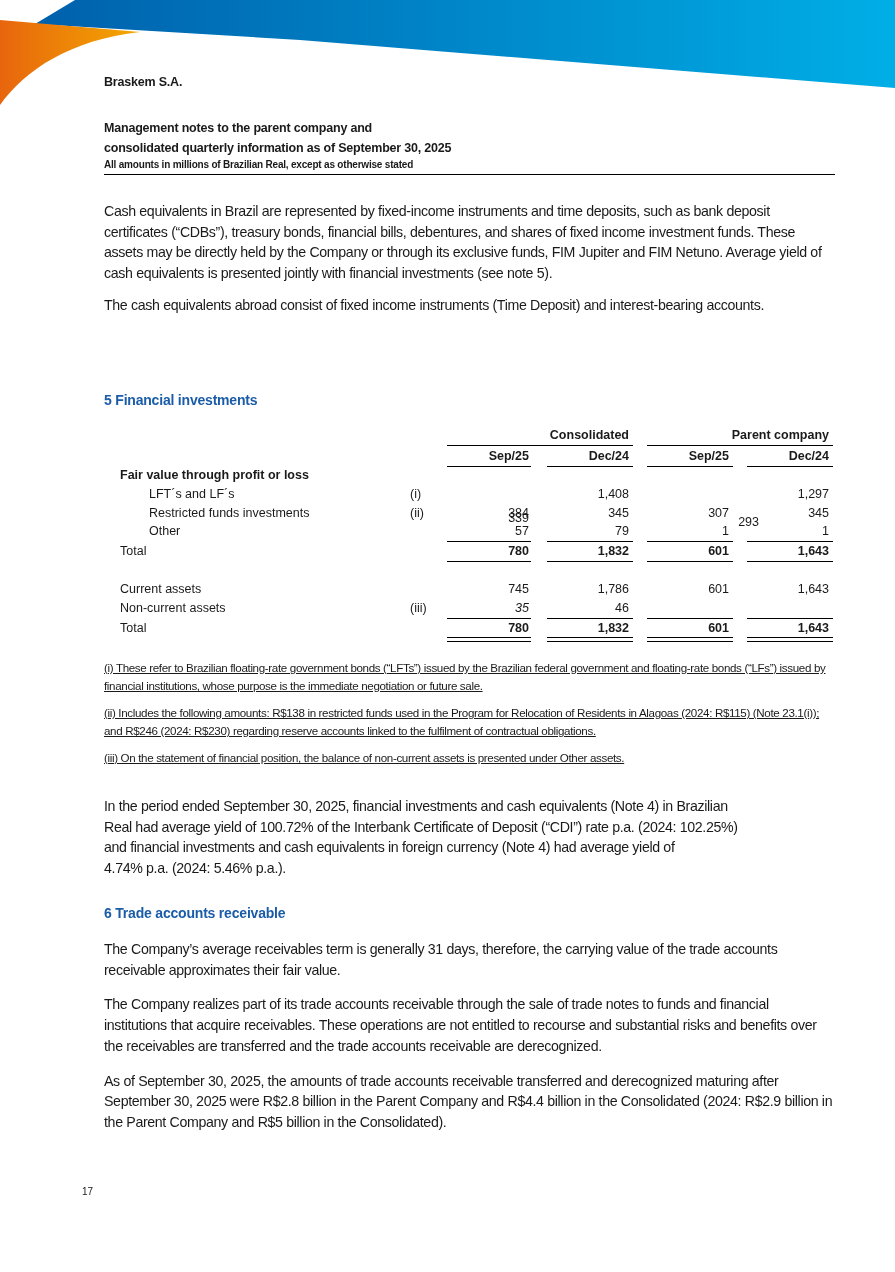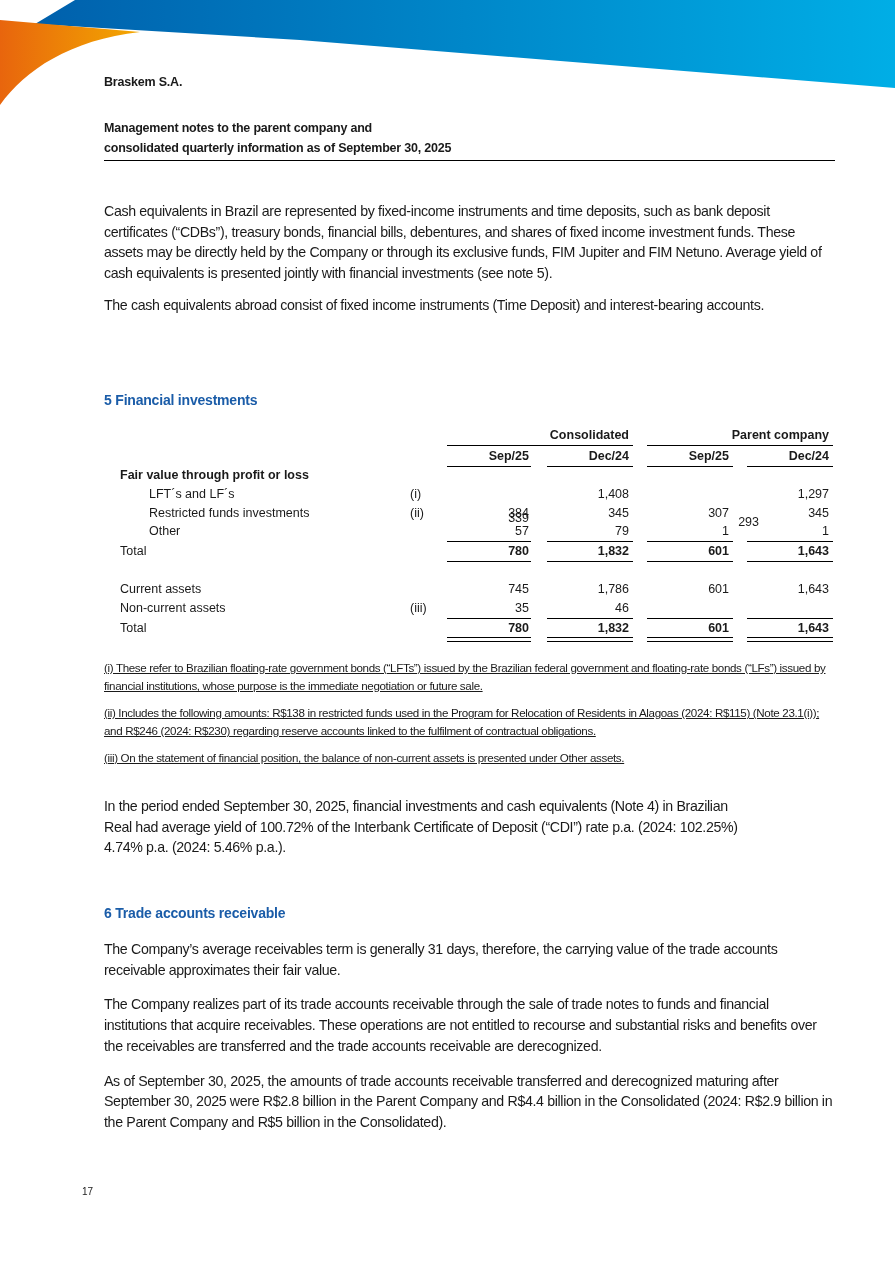--- a/index.html
+++ b/index.html
@@ -42,20 +42,21 @@
   </defs>
   <polygon points="75,0 895,0 895,88 300,40 35,24" fill="url(#gBlue)"></polygon>
   <path d="M0,20 L140,32 C70,40 25,70 0,105 Z" fill="url(#gOrange)"></path>
 </svg>
 
 <div class="company">Braskem S.A.</div>
 
 <div class="mgmt">
   <div class="l1">Management notes to the parent company and</div>
   <div class="l2">consolidated quarterly information as of September 30, 2025</div>
+  <div class="l3">All amounts in millions of Brazilian Real, except as otherwise stated</div>
   <div class="rule"></div>
 </div>
 
 <div class="body-text" style="top:201px;">
   <p>Cash equivalents in Brazil are represented by fixed-income instruments and time deposits, such as bank deposit certificates (“CDBs”), treasury bonds, financial bills, debentures, and shares of fixed income investment funds. These assets may be directly held by the Company or through its exclusive funds, FIM Jupiter and FIM Netuno. Average yield of cash equivalents is presented jointly with financial investments (see note 5).</p>
   <p style="margin-top:10px; line-height:23px;">The cash equivalents abroad consist of fixed income instruments (Time Deposit) and interest-bearing accounts.</p>
 </div>
 
 <div class="h2" style="top:392px;">5 Financial investments</div>
 
@@ -112,21 +113,21 @@
   <div class="ln" style="left:747px; width:86px; top:561px;"></div>
 
   <div class="cell" style="left:120px; top:582px;">Current assets</div>
   <div class="cell num" style="left:447px; width:82px; top:582px;">745</div>
   <div class="cell num" style="left:547px; width:82px; top:582px;">1,786</div>
   <div class="cell num" style="left:647px; width:82px; top:582px;">601</div>
   <div class="cell num" style="left:747px; width:82px; top:582px;">1,643</div>
 
   <div class="cell" style="left:120px; top:601px;">Non-current assets</div>
   <div class="cell" style="left:410px; top:601px;">(iii)</div>
-  <div class="cell num" style="left:447px; width:82px; top:601px;">35</div>
+  <div class="cell num" style="left:447px; width:82px; top:601px;font-style:italic;">35</div>
   <div class="cell num" style="left:547px; width:82px; top:601px;">46</div>
   <div class="ln" style="left:447px; width:84px; top:618px;"></div>
   <div class="ln" style="left:547px; width:86px; top:618px;"></div>
   <div class="ln" style="left:647px; width:86px; top:618px;"></div>
   <div class="ln" style="left:747px; width:86px; top:618px;"></div>
 
   <div class="cell" style="left:120px; top:621px;">Total</div>
   <div class="cell b num" style="left:447px; width:82px; top:621px;">780</div>
   <div class="cell b num" style="left:547px; width:82px; top:621px;">1,832</div>
   <div class="cell b num" style="left:647px; width:82px; top:621px;">601</div>
@@ -139,20 +140,21 @@
 
 <div class="fn" style="top:659px;text-decoration:underline;">
   <p>(i) These refer to Brazilian floating-rate government bonds (“LFTs”) issued by the Brazilian federal government and floating-rate bonds (“LFs”) issued by financial institutions, whose purpose is the immediate negotiation or future sale.</p>
   <p style="margin-top:9px;">(ii) Includes the following amounts: R$138 in restricted funds used in the Program for Relocation of Residents in Alagoas (2024: R$115) (Note 23.1(i)); and R$246 (2024: R$230) regarding reserve accounts linked to the fulfilment of contractual obligations.</p>
   <p style="margin-top:9px;">(iii) On the statement of financial position, the balance of non-current assets is presented under Other assets.</p>
 </div>
 
 <div class="body-text" style="top:796px;">
   <p>In the period ended September 30, 2025, financial investments and cash equivalents (Note 4) in Brazilian</p>
   <p>Real had average yield of 100.72% of the Interbank Certificate of Deposit (“CDI”) rate p.a. (2024: 102.25%)</p>
+  <p>and financial investments and cash equivalents in foreign currency (Note 4) had average yield of</p>
   <p>4.74% p.a. (2024: 5.46% p.a.).</p>
 </div>
 
 <div class="h2" style="top:905px;">6 Trade accounts receivable</div>
 
 <div class="body-text" style="top:939px;">
   <p>The Company’s average receivables term is generally 31 days, therefore, the carrying value of the trade accounts receivable approximates their fair value.</p>
   <p style="margin-top:14px;">The Company realizes part of its trade accounts receivable through the sale of trade notes to funds and financial institutions that acquire receivables. These operations are not entitled to recourse and substantial risks and benefits over the receivables are transferred and the trade accounts receivable are derecognized.</p>
   <p style="margin-top:14px;">As of September 30, 2025, the amounts of trade accounts receivable transferred and derecognized maturing after September 30, 2025 were R$2.8 billion in the Parent Company and R$4.4 billion in the Consolidated (2024: R$2.9 billion in the Parent Company and R$5 billion in the Consolidated).</p>
 </div>

